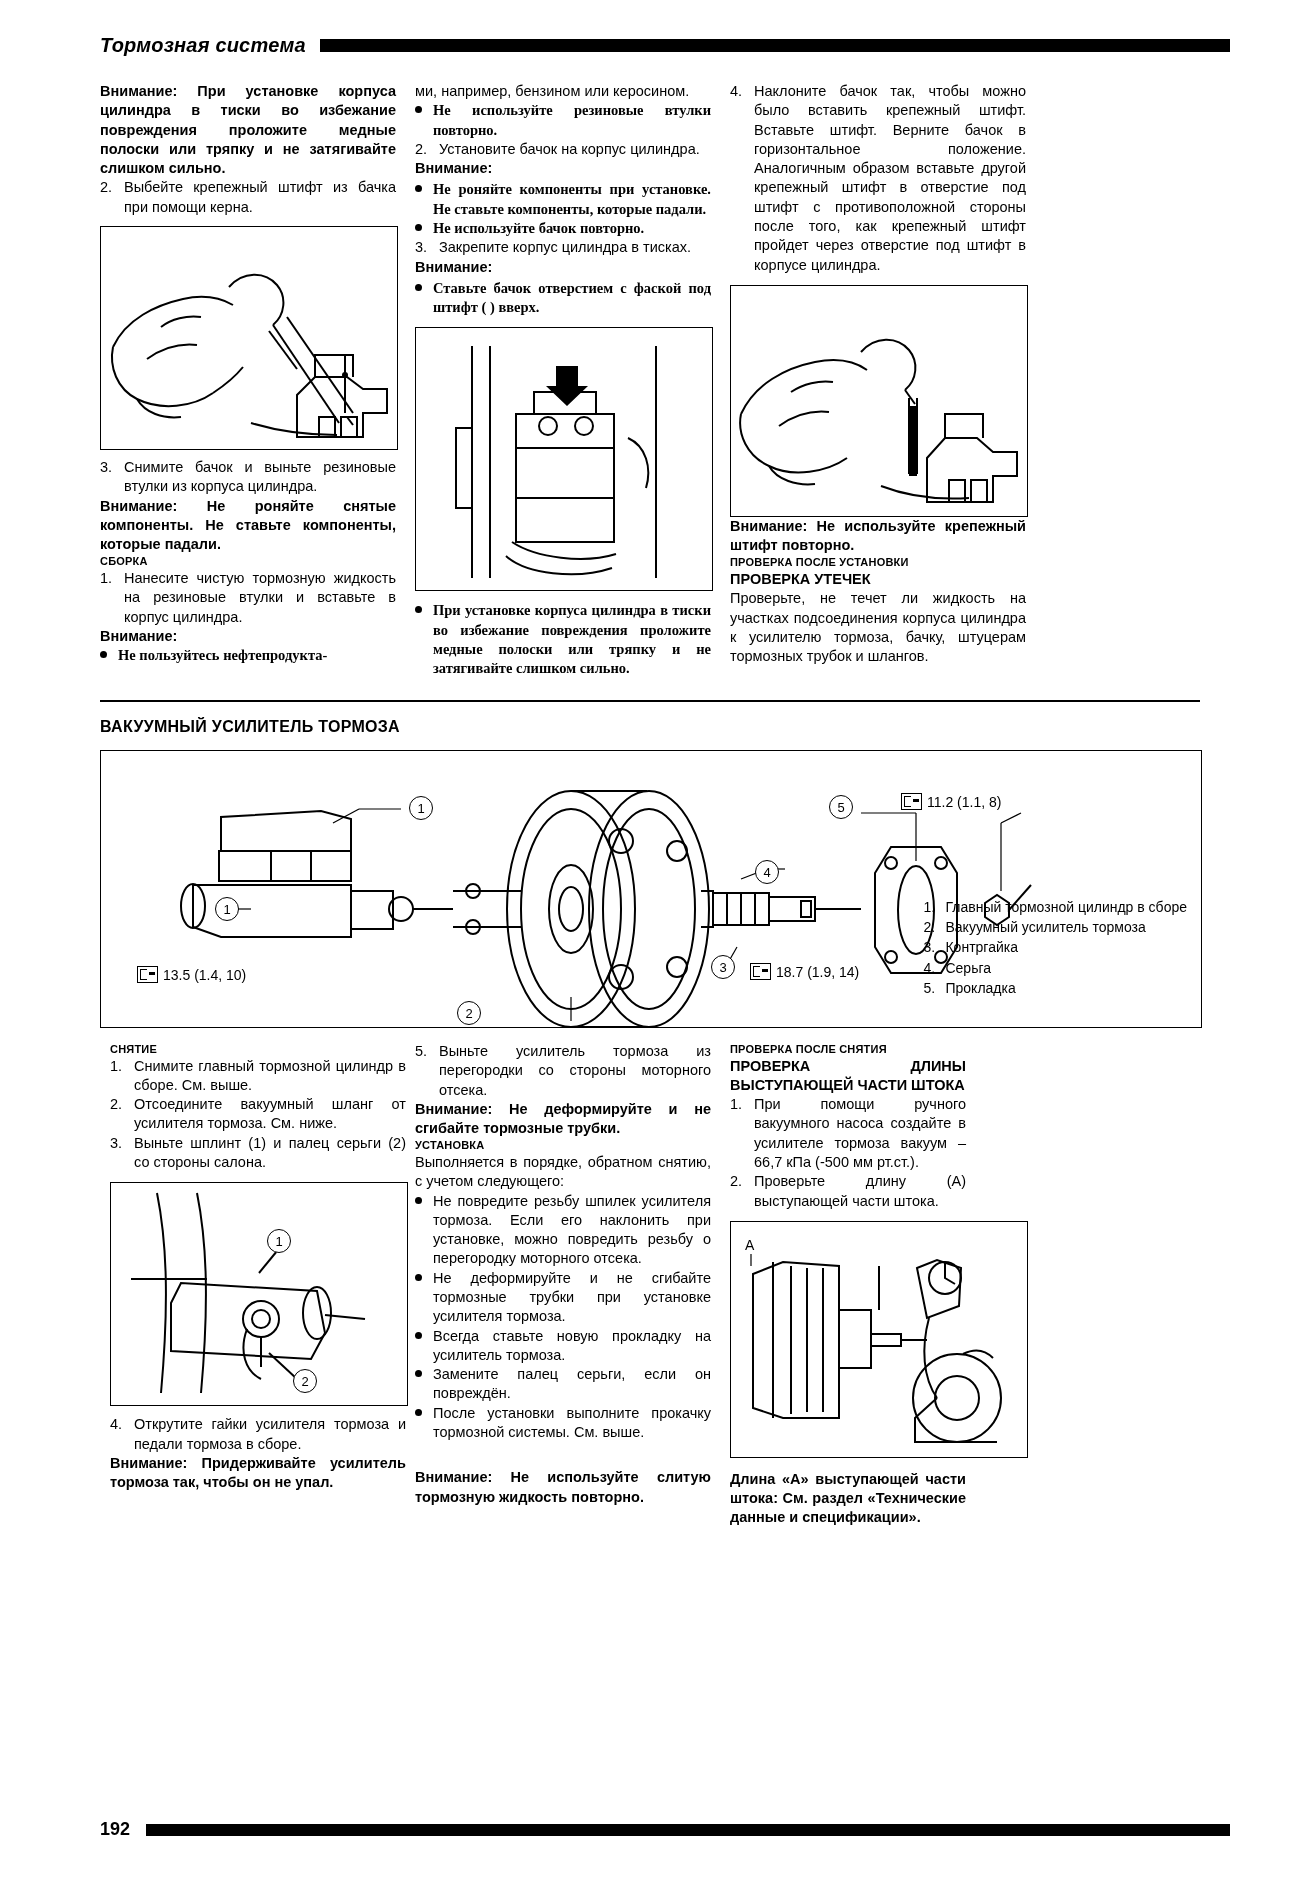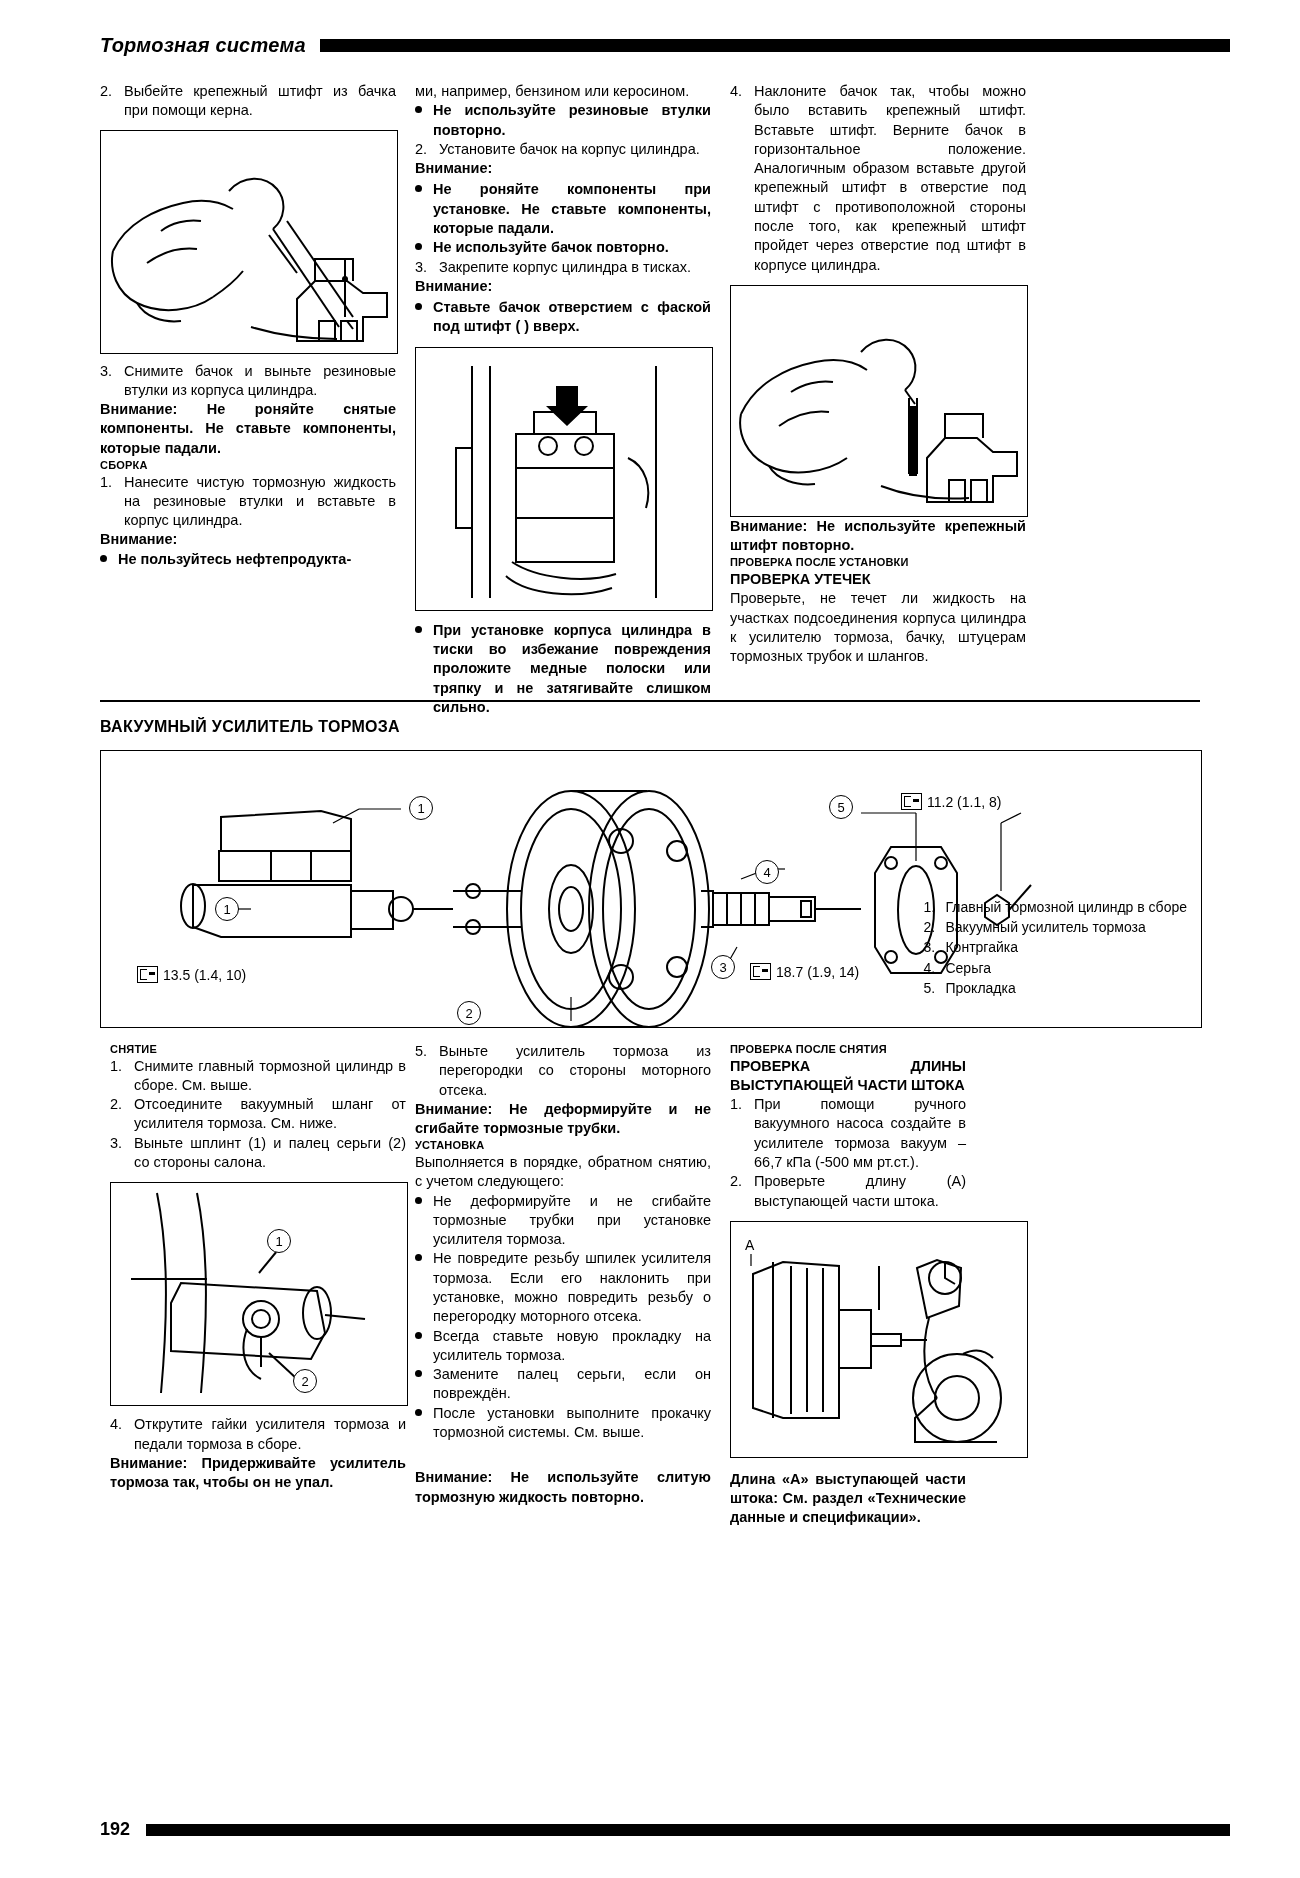--- a/index.html
+++ b/index.html
@@ -35,21 +35,21 @@
   .footer-rule{flex:1;height:12px;background:#000;}
 
   
   .col{
     position:absolute;
     font-size:14.5px;
     line-height:1.33;
     text-align:justify;
   }
   .col p, .col div{margin:0;}
-  .bold{font-weight:bold;}
+  .bold{font-weight:bold;font-family:Liberation Serif, serif;}
   .heading{
     font-weight:bold;font-size:11px;margin:13px 0 5px 0;
     text-transform:uppercase;letter-spacing:.2px;
   }
   .subheading{
     font-weight:bold;font-size:14.5px;margin:10px 0 4px 0;
   }
   .note{font-weight:bold;margin:9px 0 2px 0;}
   .num-item{
     display:flex;gap:7px;margin:3px 0;
@@ -116,20 +116,21 @@
 <body>
 
 <div class="page">
 
   <div class="header">
     <div class="header-title">Тормозная система</div>
     <div class="header-rule"></div>
   </div>
 
   <div class="col" style="left:100px;top:82px;width:296px;">
+    <p class="note">Внимание: При установке корпуса цилиндра в тиски во избежание повреждения проложите медные полоски или тряпку и не затягивайте слишком сильно.</p>
 
     <div class="num-item">
       <span class="n">2.</span>
       <span class="t">Выбейте крепежный штифт из бачка при помощи керна.</span>
     </div>
 
     <div class="fig" style="margin-top:9px;width:296px;height:222px;">
       <svg viewBox="0 0 296 222" preserveAspectRatio="none">
         <g fill="none" stroke="#000" stroke-width="2">
 
@@ -452,25 +453,25 @@
       <span class="t">Выньте усилитель тормоза из перегородки со стороны моторного отсека.</span>
     </div>
 
     <p class="note">Внимание: Не деформируйте и не сгибайте тормозные трубки.</p>
 
     <p class="heading">УСТАНОВКА</p>
     <p>Выполняется в порядке, обратном снятию, с учетом следующего:</p>
 
     <div class="bullet-item">
       <span class="b"></span>
+      <span class="t">Не повредите резьбу шпилек усилителя тормоза. Если его наклонить при установке, можно повредить резьбу о перегородку моторного отсека.</span>
+    </div>
+    <div class="bullet-item">
+      <span class="b"></span>
       <span class="t">Не деформируйте и не сгибайте тормозные трубки при установке усилителя тормоза.</span>
-    </div>
-    <div class="bullet-item">
-      <span class="b"></span>
-      <span class="t">Не повредите резьбу шпилек усилителя тормоза. Если его наклонить при установке, можно повредить резьбу о перегородку моторного отсека.</span>
     </div>
     <div class="bullet-item">
       <span class="b"></span>
       <span class="t">Всегда ставьте новую прокладку на усилитель тормоза.</span>
     </div>
     <div class="bullet-item">
       <span class="b"></span>
       <span class="t">Замените палец серьги, если он повреждён.</span>
     </div>
     <div class="bullet-item">

